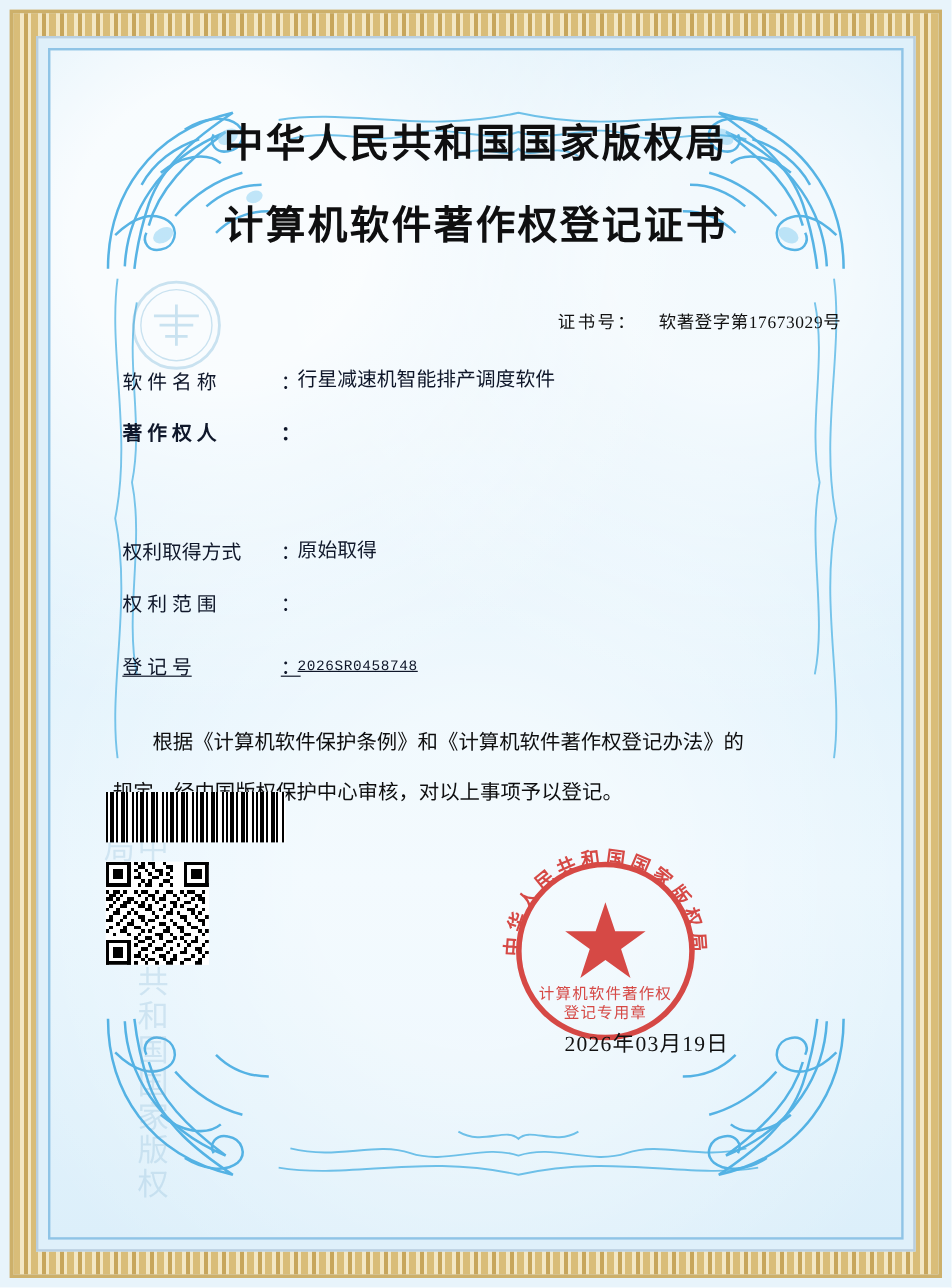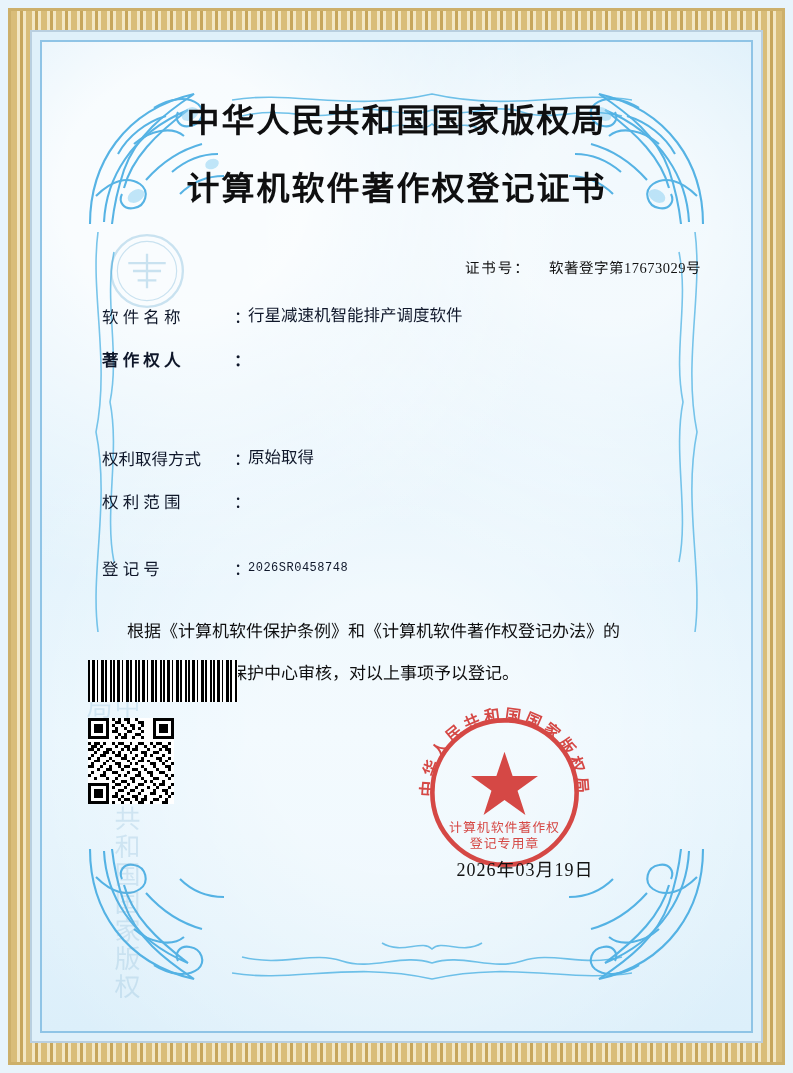--- a/index.html
+++ b/index.html
@@ -222,21 +222,21 @@
     position: absolute;
     left: 412px;
     top: 700px;
     width: 185px;
     height: 185px;
     pointer-events: none;
   }
 
   .issue-date {
     position: absolute;
-    left: 400px;
+    left: 414px;
     top: 855px;
     width: 250px;
     text-align: center;
     font-size: 18px;
     letter-spacing: 1px;
     color: #111;
     font-family: "Liberation Serif", "DejaVu Serif", serif;
   }
 </style>
 </head>
@@ -375,21 +375,21 @@
         <div class="field-label">权利取得方式</div>
         <div class="field-colon">：</div>
         <div class="field-value">原始取得</div>
       </div>
 
       <div class="field-row" style="margin-top:8px;">
         <div class="field-label">权 利 范 围</div>
         <div class="field-colon">：</div>
       </div>
 
-      <div class="field-row" style="margin-top:42px;">
+      <div class="field-row" style="margin-top:28px;text-decoration:underline;">
         <div class="field-label">登 记 号</div>
         <div class="field-colon">：</div>
         <div class="field-value mono">2026SR0458748</div>
       </div>
 
     </div>
 
     <div class="paragraph">
       <span class="indent"></span><span>根据《计算机软件保护条例》和《计算机软件著作权登记办法》的</span><br>
       <span>规定，经中国版权保护中心审核，对以上事项予以登记。</span>

